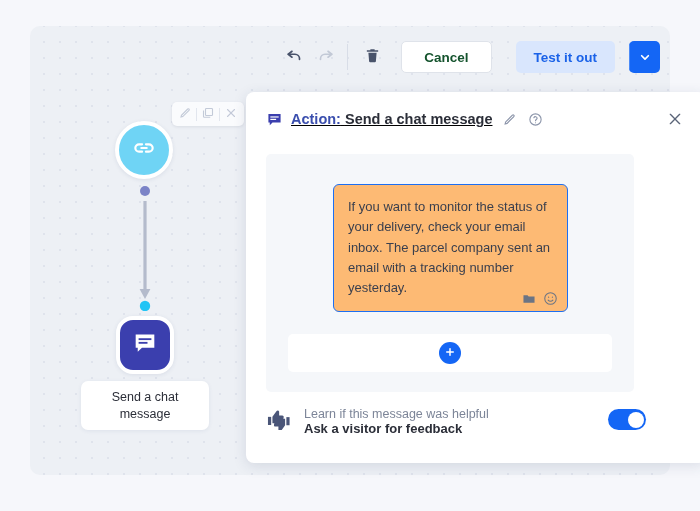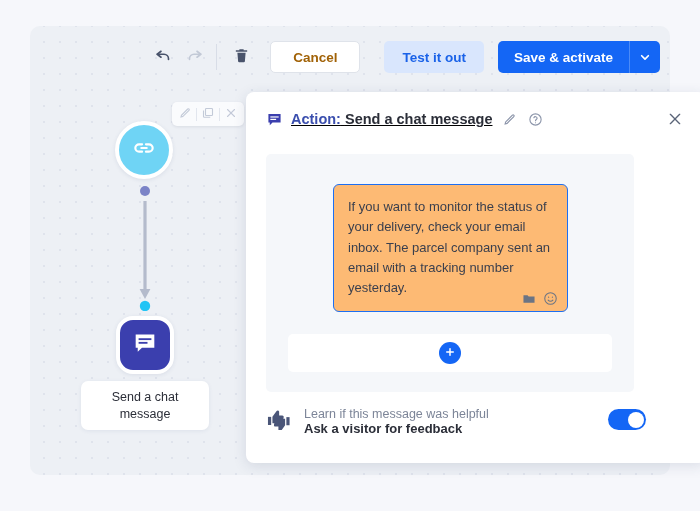--- a/index.html
+++ b/index.html
@@ -69,21 +69,21 @@
     display: flex;
     align-items: center;
     justify-content: center;
     cursor: pointer;
     box-sizing: border-box;
     white-space: nowrap;
   }
   #cancel-button {
     background: #ffffff;
     border: 1px solid #dfe3ea;
-    color: #a16207;
+    color: #14532d;
     padding: 0 22px;
     margin-left: 14px;
   }
   #test-button {
     background: #d9e6fd;
     border: none;
     color: #1a62e8;
     padding: 0 18px;
     margin-left: 24px;
   }
@@ -383,21 +383,20 @@
         <path d="M6.2 8h11.6l-1 12.2a1.6 1.6 0 0 1-1.6 1.5H8.8a1.6 1.6 0 0 1-1.6-1.5L6.2 8z"></path>
       </svg>
     </span>
   </div>
 
   <div class="btn" id="cancel-button">Cancel</div>
 
   <div class="btn" id="test-button">Test it out</div>
 
   <div id="save-group">
-    <div class="btn" id="save-button">Save &amp; activate</div>
     <div id="save-dropdown-button">
       <span>
         <svg width="10" height="10" viewBox="0 0 12 12" fill="none" stroke="#ffffff" stroke-width="2" stroke-linecap="round" stroke-linejoin="round">
           <polyline points="2,4.5 6,8.5 10,4.5"></polyline>
         </svg>
       </span>
     </div>
   </div>
 </div>
 

